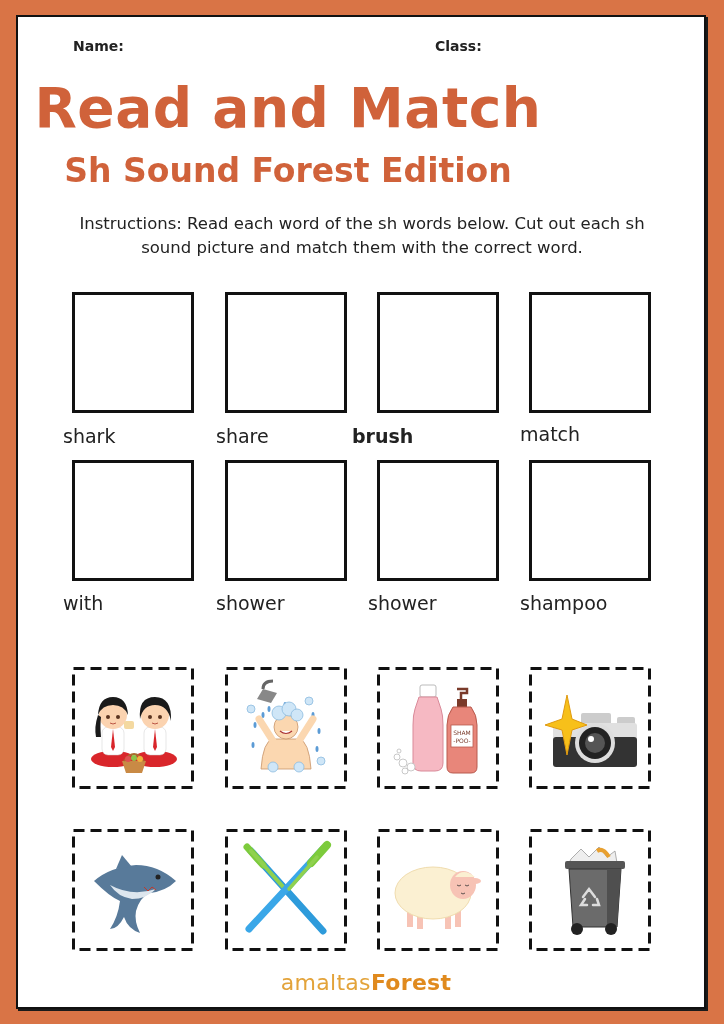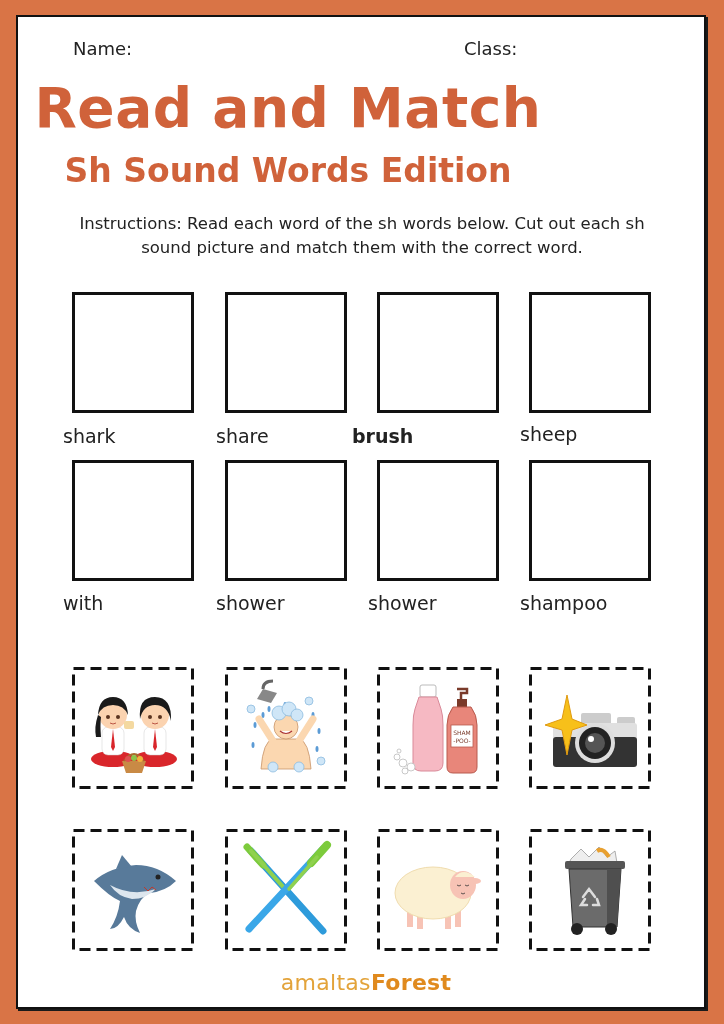--- a/index.html
+++ b/index.html
@@ -1,52 +1,52 @@
 <!DOCTYPE html>
 <html><head>
 <meta charset="utf-8">
 <style>
   html,body{margin:0;padding:0;}
   body{width:724px;height:1024px;background:#D97446;position:relative;overflow:hidden;font-family:"DejaVu Sans",sans-serif;}
   .sheet{position:absolute;left:16px;top:15px;width:690px;height:994px;background:#fff;border:2px solid #111;box-sizing:border-box;box-shadow:2px 2px 0 #1a1a1a;}
-  .label{position:absolute;top:38px;font-size:18px;color:#222;}
+  .label{position:absolute;top:38px;font-size:14px;color:#222;font-weight:bold;}
   .title{position:absolute;left:0;width:576px;text-align:center;color:#D0623A;font-weight:bold;font-family:"DejaVu Sans",sans-serif;}
   .t1{top:76px;font-size:55px;letter-spacing:0.5px;}
   .t2{top:151px;font-size:33px;}
   .instr{position:absolute;left:60px;width:604px;top:212px;text-align:center;font-size:16.5px;line-height:24px;color:#222;}
   .box{position:absolute;width:122px;height:121px;border:3px solid #111;box-sizing:border-box;background:#fff;}
   .word{position:absolute;width:140px;text-align:left;font-size:19px;color:#222;}
   .card{position:absolute;width:122px;height:122px;box-sizing:border-box;}
   .card svg.dash{position:absolute;left:0;top:0;}
   .pic{position:absolute;left:8px;top:8px;width:106px;height:106px;}
   .footer{position:absolute;left:4px;width:724px;top:970px;text-align:center;font-size:22px;color:#E3A33A;letter-spacing:0.3px;}
   .footer b{color:#E08A1E;}
 </style>
 </head>
 <body>
 
 <div class="sheet"></div>
 
 <div class="label" style="left:73px;">Name:</div>
-<div class="label" style="left:464px;">Class:</div>
+<div class="label" style="left:435px;">Class:</div>
 
 <div class="title t1">Read and Match</div>
-<div class="title t2">Sh Sound Words Edition</div>
+<div class="title t2">Sh Sound Forest Edition</div>
 
 <div class="instr">Instructions: Read each word of the sh words below. Cut out each sh sound picture and match them with the correct word.</div>
 
 <div class="box" style="left:72px;top:292px;"></div>
 <div class="box" style="left:225px;top:292px;"></div>
 <div class="box" style="left:377px;top:292px;"></div>
 <div class="box" style="left:529px;top:292px;"></div>
 
 <div class="word" style="left:63px;top:425px;">shark</div>
 <div class="word" style="left:216px;top:425px;">share</div>
 <div class="word" style="left:352px;top:425px;font-weight:bold;">brush</div>
-<div class="word" style="left:520px;top:423px;">sheep</div>
+<div class="word" style="left:520px;top:423px;">match</div>
 
 <div class="box" style="left:72px;top:460px;"></div>
 <div class="box" style="left:225px;top:460px;"></div>
 <div class="box" style="left:377px;top:460px;"></div>
 <div class="box" style="left:529px;top:460px;"></div>
 
 <div class="word" style="left:63px;top:592px;">with</div>
 <div class="word" style="left:216px;top:592px;">shower</div>
 <div class="word" style="left:368px;top:592px;">shower</div>
 <div class="word" style="left:520px;top:592px;">shampoo</div>

